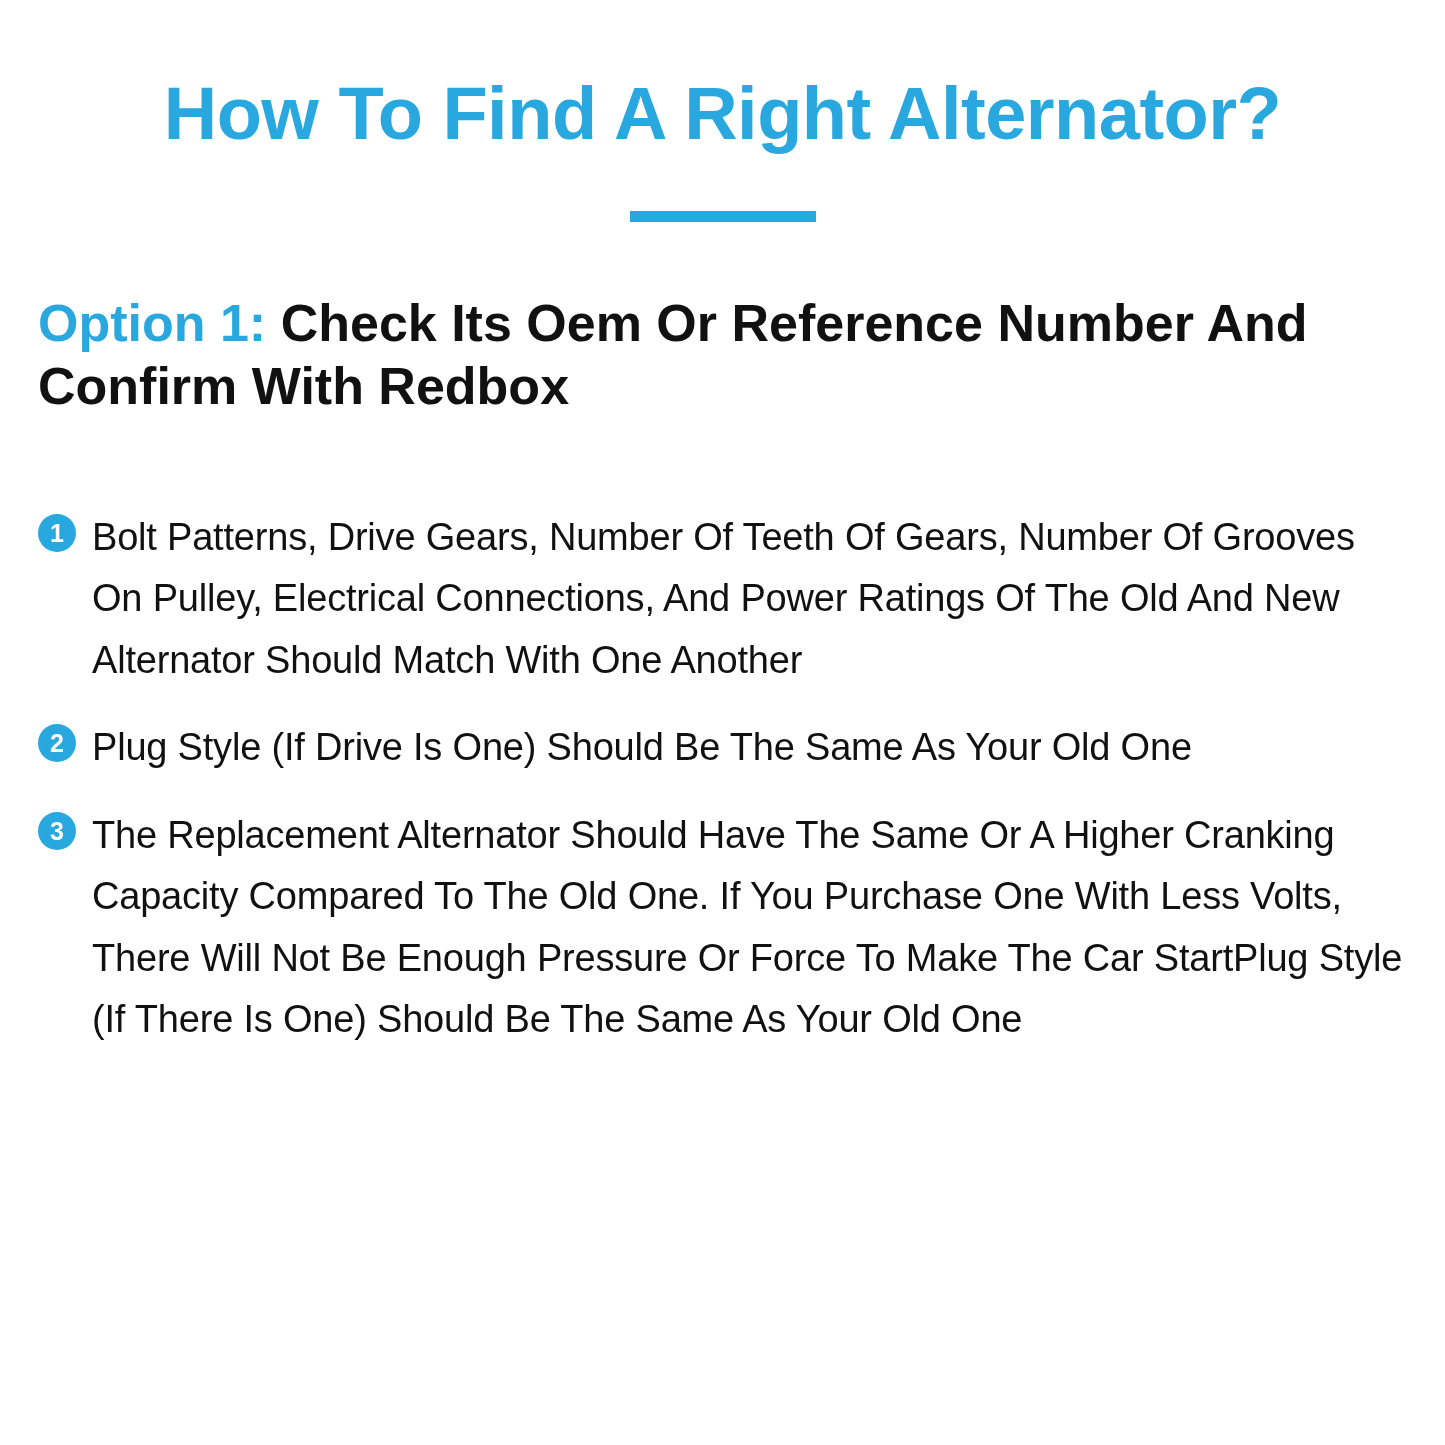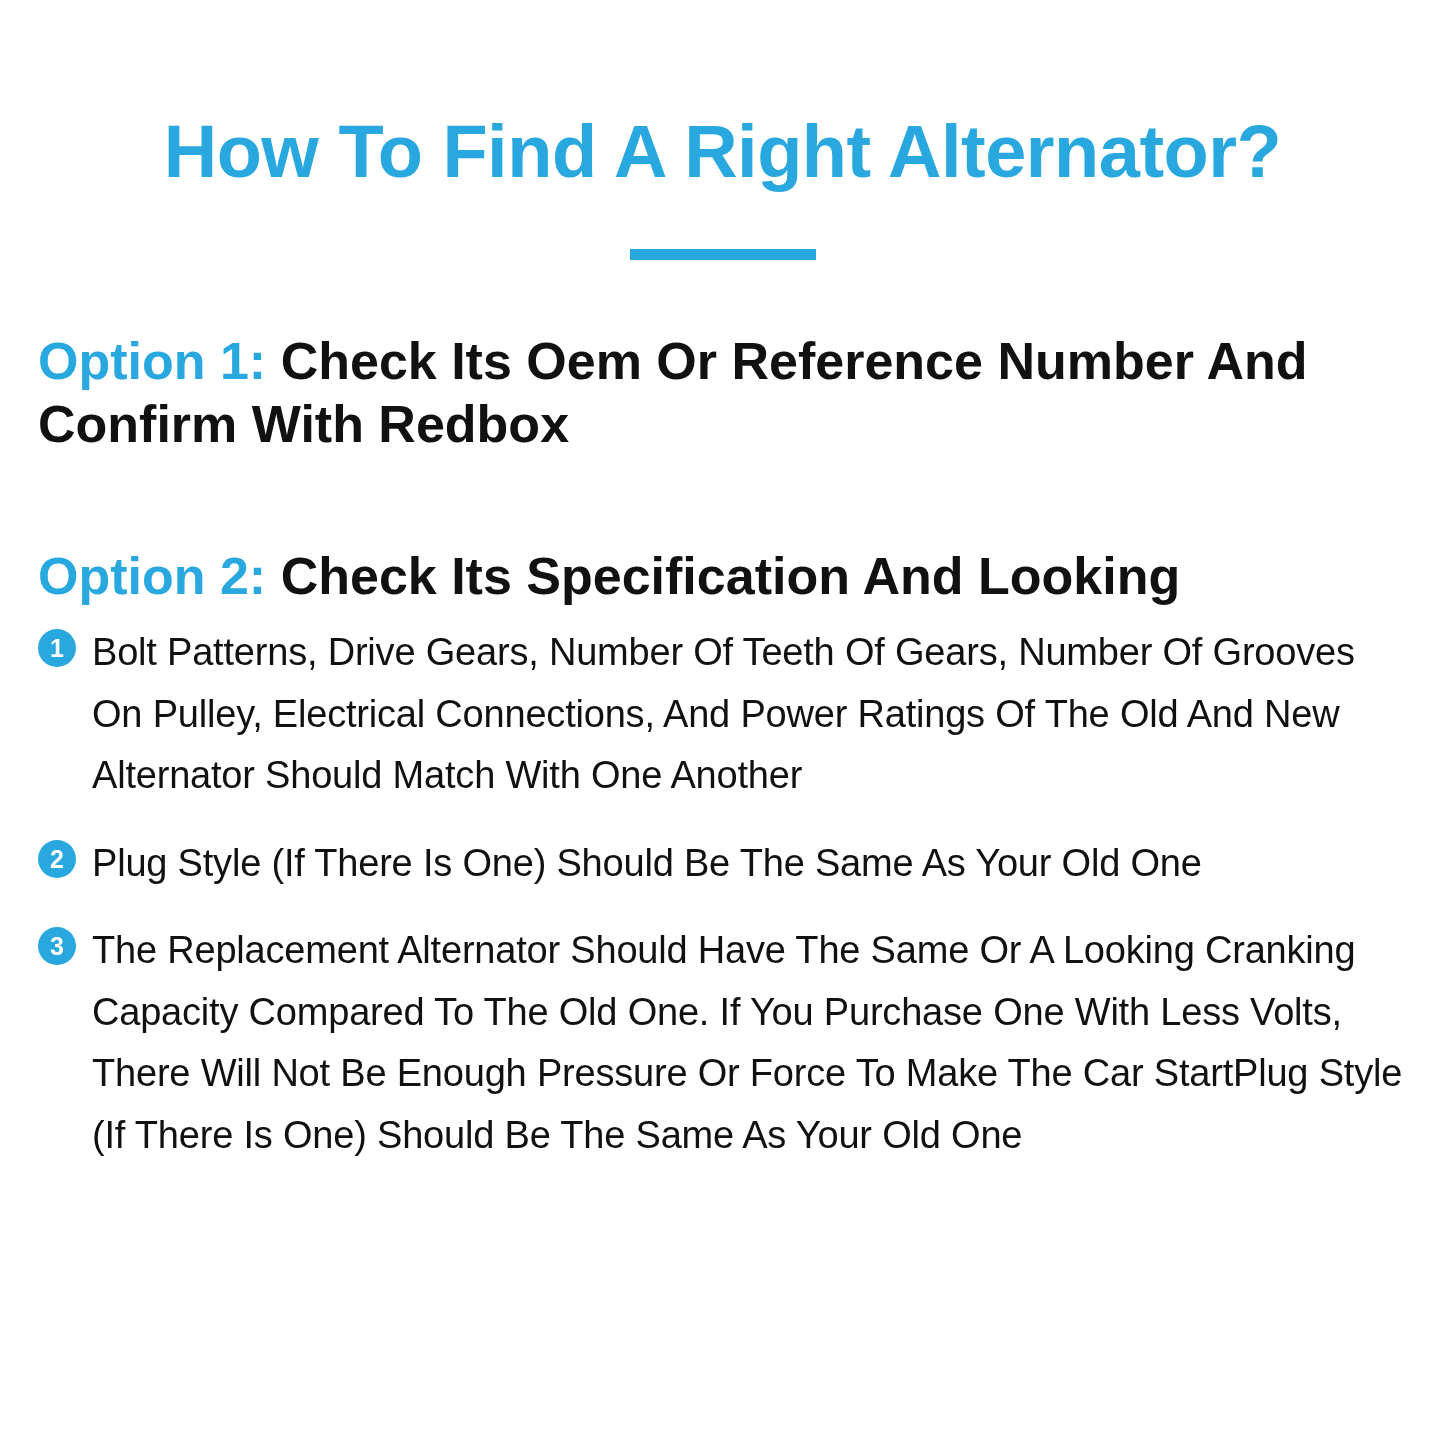--- a/index.html
+++ b/index.html
@@ -16,21 +16,21 @@
   }
   .page {
     position: relative;
     width: 1445px;
     height: 1445px;
     box-sizing: border-box;
     padding: 0 30px;
   }
   .title {
     margin: 0;
-    padding-top: 113px;
+    padding-top: 75px;
     text-align: center;
     color: #29a8e0;
     font-size: 74px;
     font-weight: 700;
     letter-spacing: -0.5px;
     line-height: 1.05;
   }
   .divider-wrap {
     display: flex;
     justify-content: center;
@@ -105,38 +105,34 @@
   </div>
 
   <div class="option-block first">
     <p class="option-heading">
       <span class="option-label">Option 1:</span>
       <span class="option-text">Check Its Oem Or Reference Number And Confirm With Redbox</span>
     </p>
   </div>
 
   <div class="option-block second">
-    <p class="option-heading">
-      <span class="option-label">Option 2:</span>
-      <span class="option-text">Check Its Specification And Looking</span>
-    </p>
 
     <div class="items">
 
       <div class="item">
         <span class="item-number">1</span>
         <span class="item-text">Bolt Patterns, Drive Gears, Number Of Teeth Of Gears, Number Of Grooves On Pulley, Electrical Connections, And Power Ratings Of The Old And New Alternator Should Match With One Another</span>
       </div>
 
       <div class="item">
         <span class="item-number">2</span>
-        <span class="item-text">Plug Style (If There Is One) Should Be The Same As Your Old One</span>
+        <span class="item-text">Plug Style (If Drive Is One) Should Be The Same As Your Old One</span>
       </div>
 
       <div class="item">
         <span class="item-number">3</span>
-        <span class="item-text">The Replacement Alternator Should Have The Same Or A Looking Cranking Capacity Compared To The Old One. If You Purchase One With Less Volts, There Will Not Be Enough Pressure Or Force To Make The Car StartPlug Style (If There Is One) Should Be The Same As Your Old One</span>
+        <span class="item-text">The Replacement Alternator Should Have The Same Or A Higher Cranking Capacity Compared To The Old One. If You Purchase One With Less Volts, There Will Not Be Enough Pressure Or Force To Make The Car StartPlug Style (If There Is One) Should Be The Same As Your Old One</span>
       </div>
 
     </div>
   </div>
 
 </div>
 
 </body></html>

